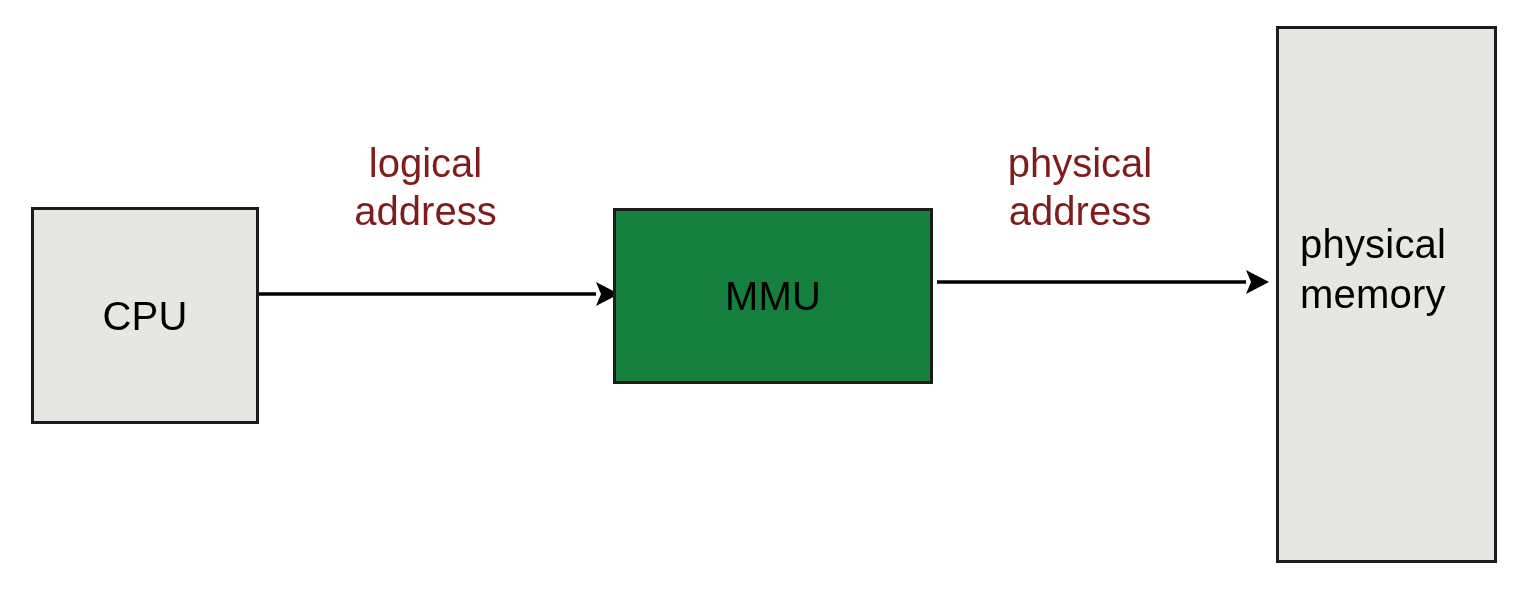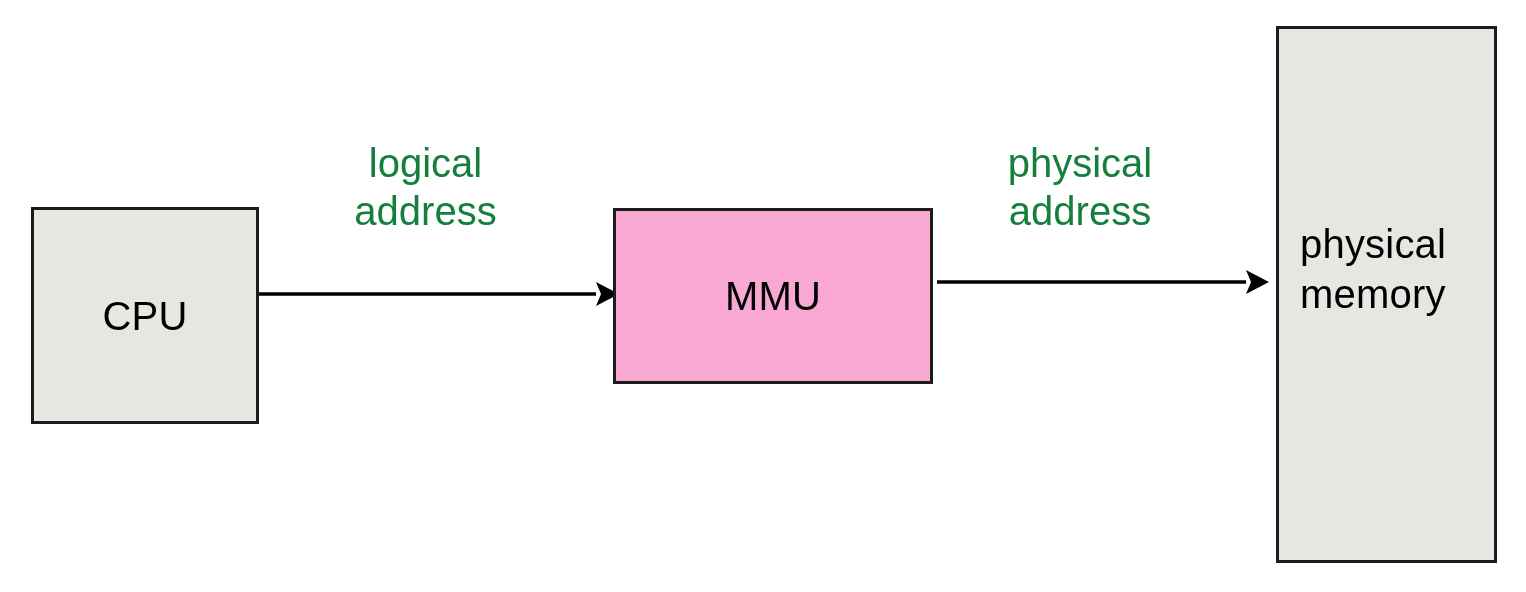--- a/index.html
+++ b/index.html
@@ -44,21 +44,21 @@
     width: 228px;
     height: 217px;
     background: #e6e7e2;
   }
 
   #mmu-box {
     left: 613px;
     top: 208px;
     width: 320px;
     height: 176px;
-    background: #f9a8d4;
+    background: #15803d;
     justify-content: center;
   }
 
   #memory-box {
     left: 1276px;
     top: 26px;
     width: 221px;
     height: 537px;
     background: #e6e7e2;
     align-items: flex-start;
@@ -84,21 +84,21 @@
     stroke-width: 3.4;
     fill: none;
   }
   .arrow-head { fill: #000000; }
 
   
   .edge-label {
     position: absolute;
     font-size: 40px;
     line-height: 48px;
-    color: #15803d;
+    color: #7f1d1d;
     white-space: pre-line;
     text-align: center;
   }
   #label-logical  { left: 333px; top: 139px; width: 185px; }
   #label-physical { left: 985px; top: 139px; width: 190px; }
 </style>
 </head>
 <body>
 
 <div id="diagram">

